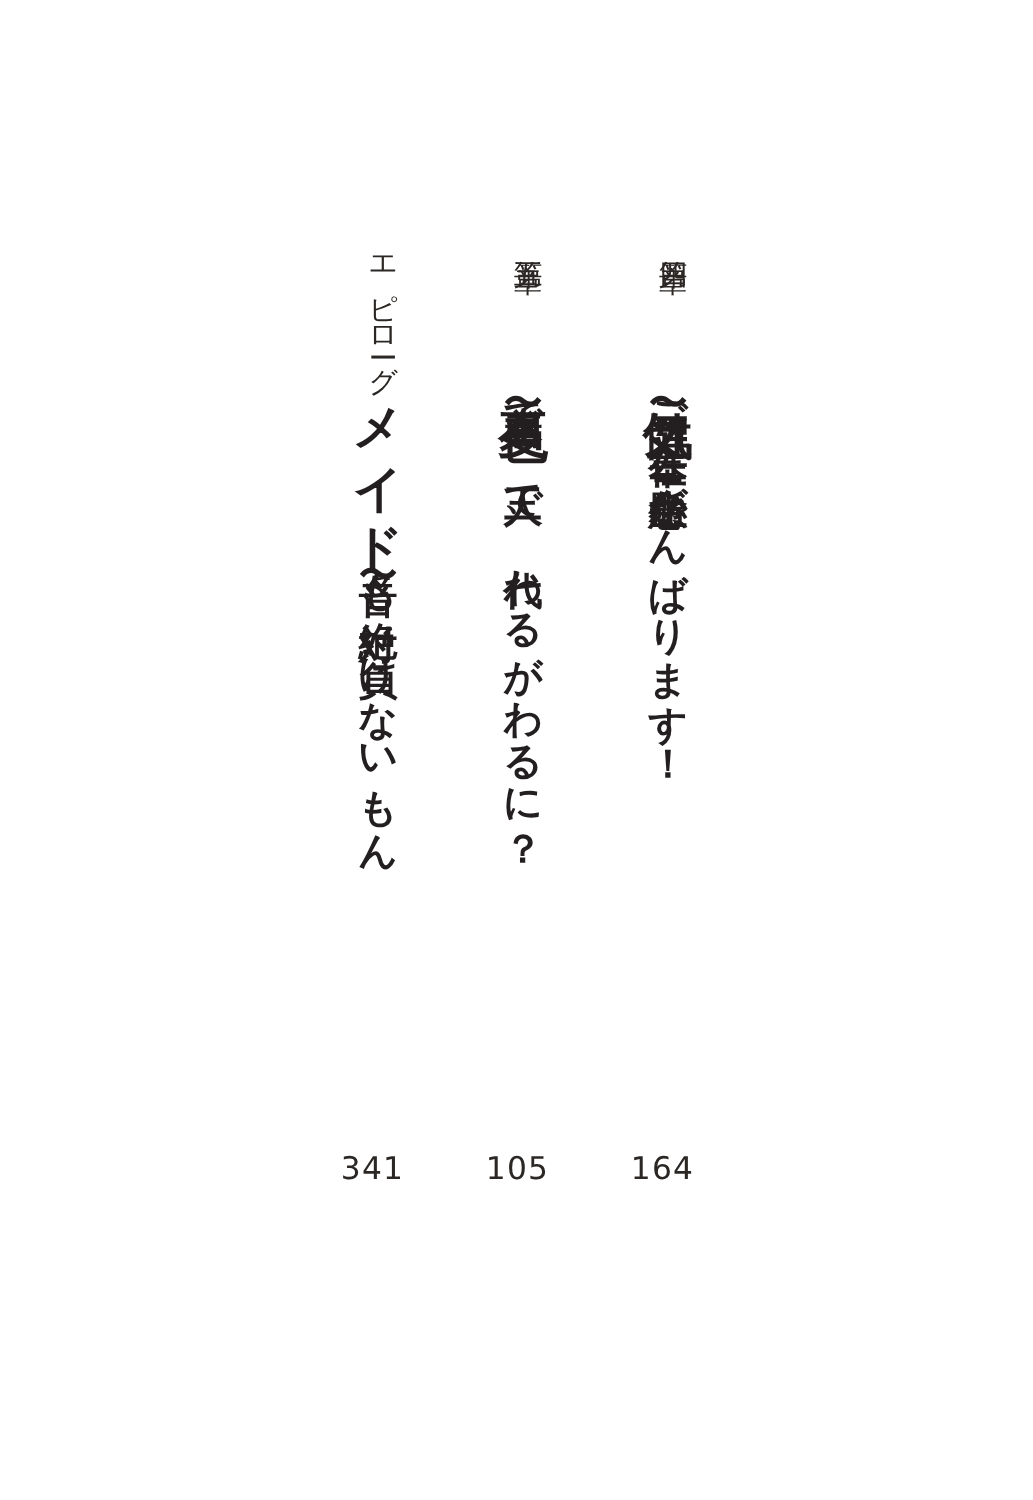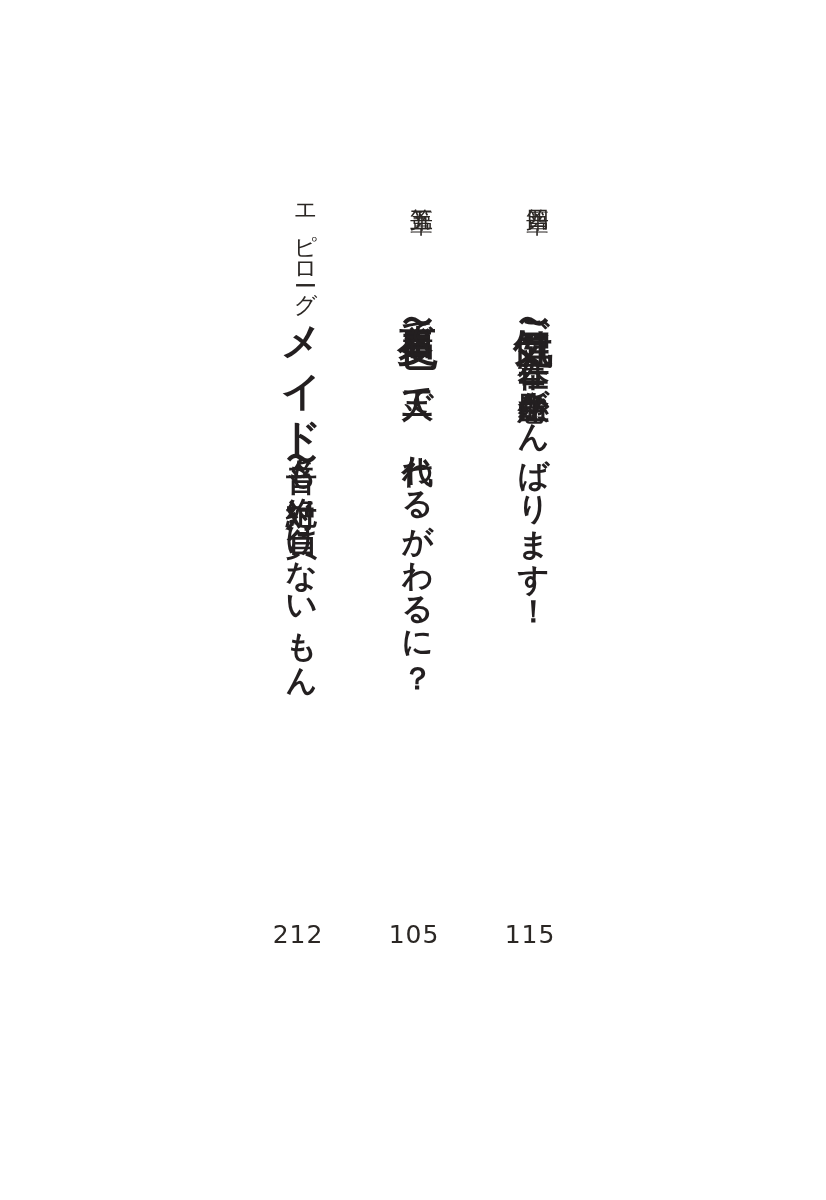--- a/index.html
+++ b/index.html
@@ -102,17 +102,17 @@
   <div class="toc-entry col-1">
     <span class="vertical-line chapter-label">第五章</span>
     <span class="vertical-line chapter-title"><span>夏色</span><span class="chapter-subtitle">〜水着で、三人で、代わるがわるに？</span></span>
   </div>
 
   <div class="toc-entry col-2">
     <span class="vertical-line chapter-label">エピローグ</span>
     <span class="vertical-line chapter-title"><span>メイド</span><span class="chapter-subtitle">〜音々も絶対、負けないもん</span></span>
   </div>
 
-  <div class="page-number pg-0">115</div>
+  <div class="page-number pg-0">164</div>
   <div class="page-number pg-1">105</div>
-  <div class="page-number pg-2">212</div>
+  <div class="page-number pg-2">341</div>
 
 </div>
 
 </body></html>

